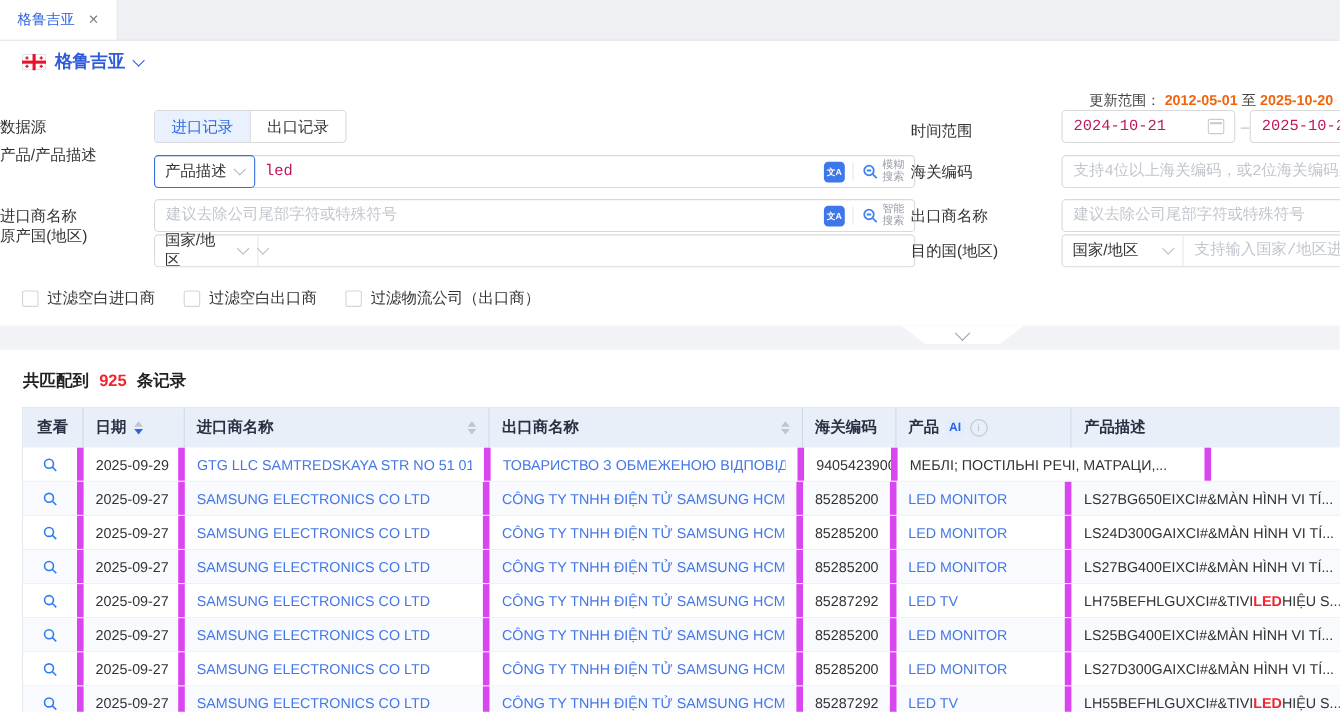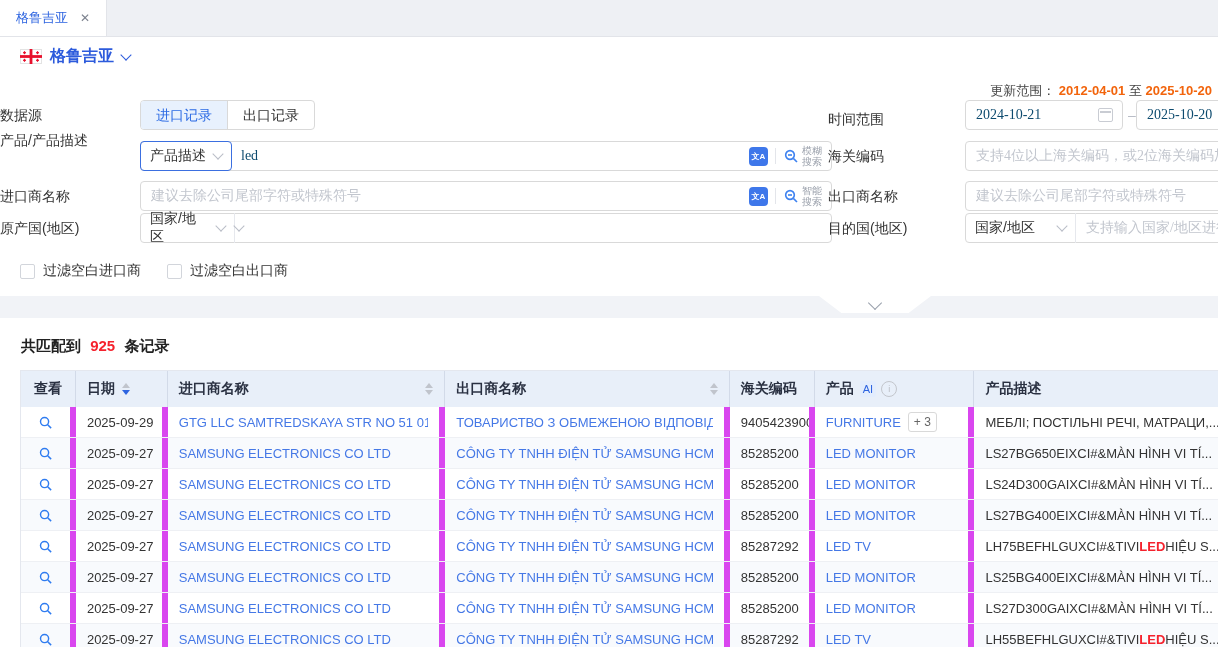--- a/index.html
+++ b/index.html
@@ -22,21 +22,21 @@
   .odate{color:#f2640c;font-weight:bold}
   
   .flabel{position:absolute;height:30px;line-height:30px;font-size:14px;color:#333;white-space:nowrap}
   .flabel.l{left:0;width:132px}
   .flabel.r{left:828px;width:128px}
   .seg{position:absolute;display:inline-flex;border:1px solid #d9d9d9;border-radius:4px;overflow:hidden;height:30px;background:#fff;box-sizing:border-box}
   .seg .opt{padding:0 15px;line-height:28px;font-size:14px;color:#333;cursor:pointer;white-space:nowrap}
   .seg .opt.active{background:#e8f1fd;color:#2c6be4}
   .seg .opt + .opt{border-left:1px solid #d9d9d9}
   .igroup{position:absolute;display:flex;align-items:center;height:30px;border:1px solid #d9d9d9;border-radius:4px;background:#fff;box-sizing:border-box}
-  .igroup input{flex:1;min-width:0;border:none;outline:none;background:transparent;height:26px;padding:0 10px;font-size:14px;color:#0c4a6e;font-family:Liberation Serif, serif}
+  .igroup input{flex:1;min-width:0;border:none;outline:none;background:transparent;height:26px;padding:0 10px;font-size:14px;color:#be185d;font-family:Liberation Mono, monospace}
   .igroup input::placeholder{color:#c2c6ce}
   .sel{display:flex;align-items:center;justify-content:space-between;gap:8px;padding:0 9px;height:30px;box-sizing:border-box;font-size:14px;color:#333;cursor:pointer;flex:none}
   .sel.blue{margin:-1px;border:1px solid #3b6fe0;border-radius:4px}
   .sel.plain{border-right:1px solid #e6e8ed}
   .suffix{display:flex;align-items:center;gap:7px;padding-right:9px;flex:none}
   .tricon{width:19px;height:19px;border-radius:4px;background:#3e77ea;color:#fff;display:flex;align-items:center;justify-content:center;cursor:pointer}
   .tricon::before{content:"文A";font-size:8px;font-weight:bold}
   .vline{width:1px;height:16px;background:#e3e5ea}
   .sufsearch{display:flex;align-items:center;gap:3px;cursor:pointer}
   .suftext{font-size:10px;color:#9aa0ab;line-height:1.1;display:flex;flex-direction:column}
@@ -72,21 +72,21 @@
   .c6{width:285px}
   .link{color:#4578e6;cursor:pointer;overflow:hidden;text-overflow:clip}
   .hl-red{color:#f5222d;font-weight:bold}
   .badge-extra{margin-left:7px;border:1px solid #d9d9d9;border-radius:3px;padding:0 5px;font-size:12px;color:#666;line-height:18px;background:#fff;flex:none;cursor:pointer}
   .sorter{display:inline-flex;flex-direction:column;margin-left:7px;gap:2px;cursor:pointer}
   .sorter.right{margin-left:auto}
   .car{width:0;height:0;border-left:4px solid transparent;border-right:4px solid transparent}
   .car.up{border-bottom:5px solid #c0c4cc}
   .car.down{border-top:5px solid #c0c4cc}
   .car.down.on{border-top-color:#2d64e0}
-  .ai{margin-left:6px;background:#e3edfd;color:#2d64e0;font-size:11px;font-weight:normal;padding:0 3px;border-radius:2px;line-height:16px;flex:none}
+  .ai{margin-left:6px;background:#e3edfd;color:#2d64e0;font-size:11px;font-weight:bold;padding:0 3px;border-radius:2px;line-height:16px;flex:none}
   .info{margin-left:5px;width:14px;height:14px;border:1px solid #c3c6cc;border-radius:50%;color:#b9bcc2;display:inline-flex;align-items:center;justify-content:center;flex:none;font-weight:normal}
   .info::before{content:"i";font-size:9px}
   .mag{display:flex;cursor:pointer}
 </style>
 </head>
 <body>
 
 <div class="tabbar">
   <div class="tab">
     <span>格鲁吉亚</span>
@@ -109,21 +109,21 @@
       <rect x="16.9" y="9.8" width="1.2" height="3"></rect>
         <rect x="16" y="10.7" width="3" height="1.2"></rect>
     </g>
   </svg>
   <span class="cname">格鲁吉亚</span>
   <span class="chev"></span>
 </div>
 
 <div class="update">
   <span>更新范围：</span>
-  <span class="odate">2012-04-01</span>
+  <span class="odate">2012-05-01</span>
   <span>至</span>
   <span class="odate">2025-10-20</span>
 </div>
 
 <div class="flabel l" style="top:100px">数据源</div>
 <div class="seg" style="top:100px;left:140px">
   <span class="opt active">进口记录</span>
   <span class="opt">出口记录</span>
 </div>
 <div class="flabel r" style="top:104px">时间范围</div>
@@ -181,21 +181,21 @@
         <span>搜索</span>
       </span>
     </span>
   </span>
 </div>
 <div class="flabel r" style="top:181px">出口商名称</div>
 <div class="igroup" style="top:181px;left:965px;width:330px">
   <input placeholder="建议去除公司尾部字符或特殊符号" style="">
 </div>
 
-<div class="flabel l" style="top:213px">原产国(地区)</div>
+<div class="flabel l" style="top:199px">原产国(地区)</div>
 <div class="igroup" style="top:213px;left:140px;width:692px">
   <span class="sel plain" style="width:94px">
     <span>国家/地区</span>
     <span class="chev gray"></span>
   </span>
   <span class="chev gray grpchev"></span>
 </div>
 <div class="flabel r" style="top:213px">目的国(地区)</div>
 <div class="igroup" style="top:213px;left:965px;width:330px">
   <span class="sel plain" style="width:110px">
@@ -206,20 +206,24 @@
 </div>
 
 <div class="checkrow">
   <span class="cb">
       <span class="box"></span>
       <span>过滤空白进口商</span>
     </span>
   <span class="cb">
       <span class="box"></span>
       <span>过滤空白出口商</span>
+    </span>
+  <span class="cb">
+      <span class="box"></span>
+      <span>过滤物流公司（出口商）</span>
     </span>
 </div>
 
 <div class="band">
   <div class="notch">
     <span class="chev big"></span>
   </div>
 </div>
 
 <div class="results">
@@ -277,24 +281,20 @@
           </span>
         </div>
         <div class="td c1">2025-09-29</div>
         <div class="td c2">
           <span class="link">GTG LLC SAMTREDSKAYA STR NO 51 01119...</span>
         </div>
         <div class="td c3">
           <span class="link">ТОВАРИСТВО З ОБМЕЖЕНОЮ ВІДПОВІД...</span>
         </div>
         <div class="td c4">9405423900</div>
-        <div class="td c5">
-          <span class="link">FURNITURE</span>
-          <span class="badge-extra">+ 3</span>
-        </div>
         <div class="td c6">МЕБЛІ; ПОСТІЛЬНІ РЕЧІ, МАТРАЦИ,...</div>
       </div>
       <div class="trow">
         <div class="td c0">
           <span class="mag">
             <svg width="15" height="15" viewBox="0 0 24 24" fill="none" stroke="#2e7bf0" stroke-width="2.3">
               <circle cx="10.5" cy="10.5" r="6.5"></circle>
               <path d="M15.5 15.5 L21 21"></path>
             </svg>
           </span>

